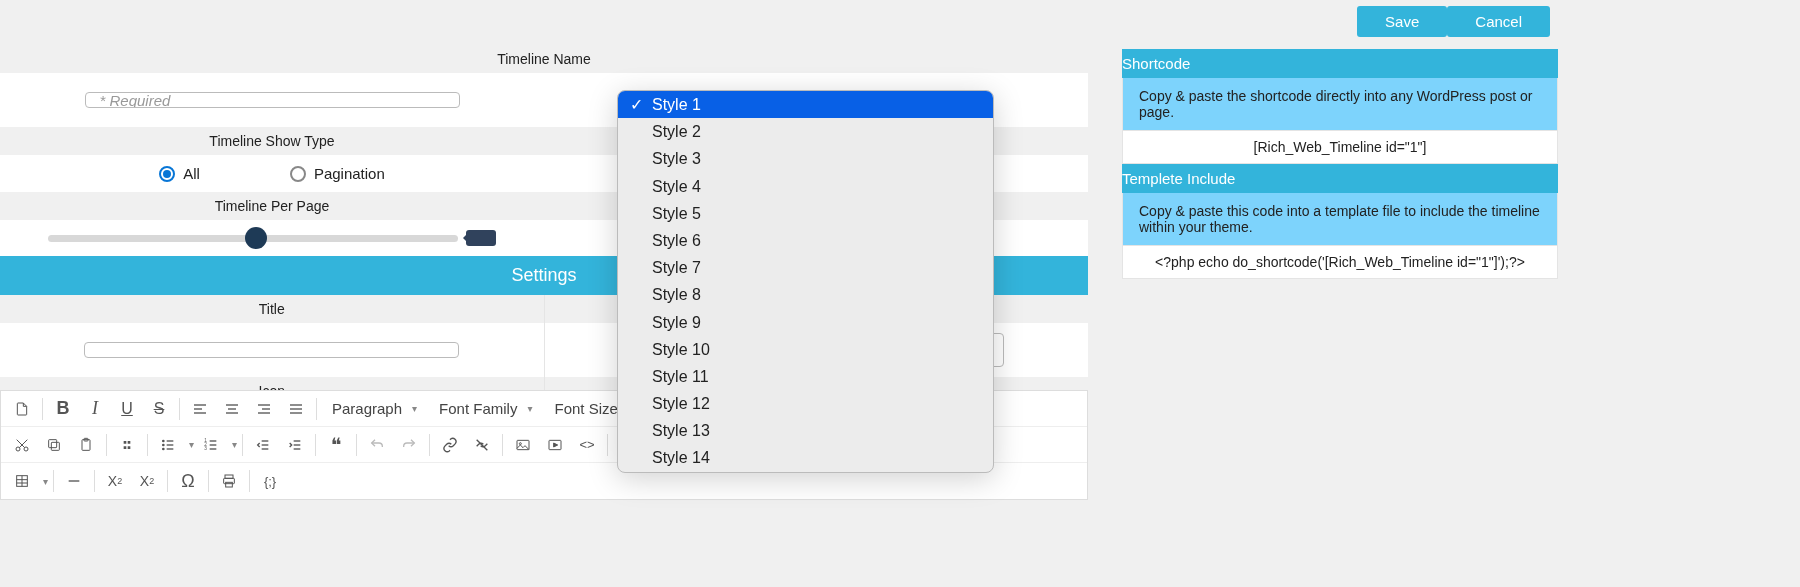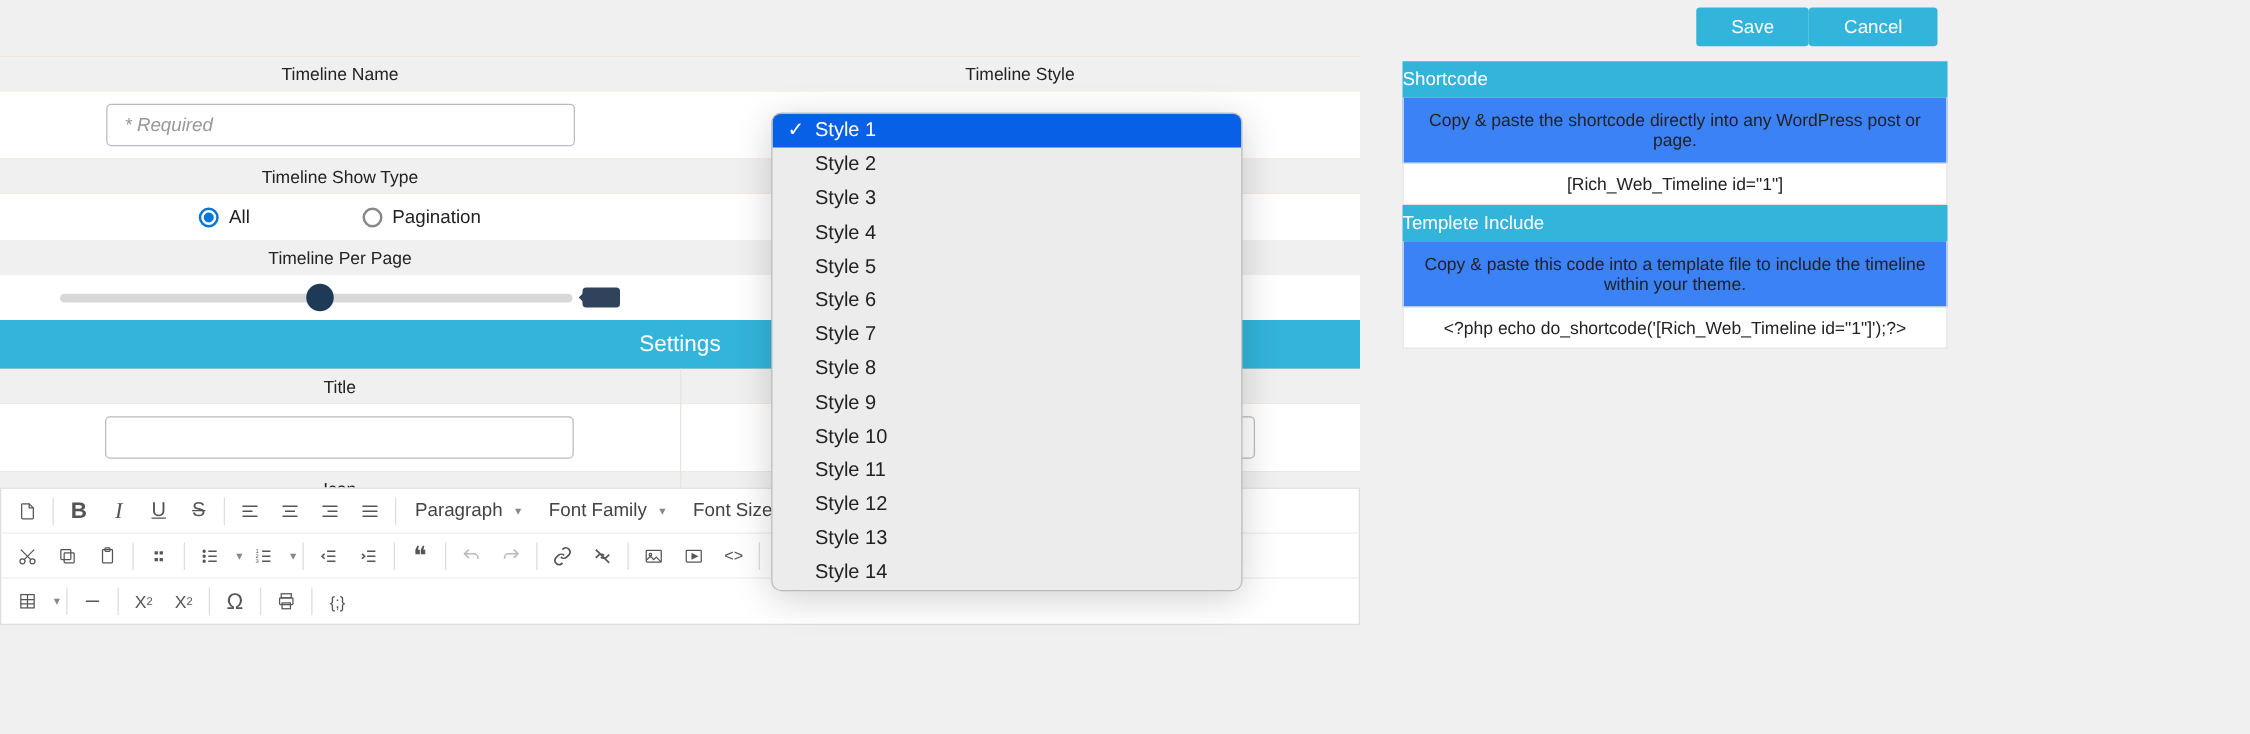--- a/index.html
+++ b/index.html
@@ -5,21 +5,21 @@
 * { box-sizing: border-box; margin: 0; padding: 0; }
 body { font-family: -apple-system, BlinkMacSystemFont, "Segoe UI", Arial, sans-serif; background: #f0f0f0; font-size: 14px; color: #222; }
 .page { width: 1800px; height: 587px; position: relative; }
 .topbar { position: absolute; top: 6px; right: 250px; display: flex; gap: 0; }
 .btn { background: #33b4db; color: #fff; border: none; padding: 7px 28px; font-size: 15px; border-radius: 3px; cursor: pointer; }
 .main { position: absolute; left: 0; top: 45px; width: 1088px; background: #fdba74; }
 .row-hdr { display: flex; }
 .cell-hdr { flex: 1; text-align: center; padding: 6px 0; font-weight: 500; font-size: 14px; position: relative; }
 .row-content { display: flex; background: #fff; }
 .cell { flex: 1; padding: 10px 0; display: flex; justify-content: center; align-items: center; }
-.input-text { width: 375px; height: 34px; border: 1px solid #bbb; border-radius: 4px; padding: 0 14px; font-size: 15px; color: #999; font-style: italic; background: #fff; }
+.input-text { width: 375px; height: 16px; border: 1px solid #bbb; border-radius: 4px; padding: 0 14px; font-size: 15px; color: #999; font-style: italic; background: #fff; }
 .input-text::placeholder { color: #999; font-style: italic; }
 .radio-group { display: flex; gap: 90px; align-items: center; }
 .radio { display: flex; align-items: center; gap: 8px; cursor: pointer; font-size: 15px; }
 .radio-circle { width: 16px; height: 16px; border: 2px solid #0876d6; border-radius: 50%; display: flex; align-items: center; justify-content: center; }
 .radio-circle.checked::after { content: ''; width: 8px; height: 8px; background: #0876d6; border-radius: 50%; }
 .radio-circle.unchecked { border-color: #888; }
 .slider-wrap { display: flex; align-items: center; gap: 4px; padding: 0 44px; }
 .slider-track { width: 410px; height: 7px; background: #d8d8d8; border-radius: 4px; position: relative; }
 .slider-thumb { position: absolute; left: 48%; top: -8px; width: 22px; height: 22px; background: #1e3a56; border-radius: 50%; }
 .slider-tip { background: #30425c; width: 30px; height: 16px; border-radius: 3px; position: relative; margin-left: 4px; }
@@ -33,39 +33,38 @@
 .dropdown-item.selected { background: #0860e6; color: #fff; }
 .dropdown-item.selected::before { content: '✓'; position: absolute; left: 12px; }
 .date-input { width: 375px; height: 34px; border: 1px solid #bbb; border-radius: 4px; background:#fff; }
 .editor { position:absolute; left:0; top:390px; width:1088px; background:#fff; border:1px solid #ddd; }
 .editor-row { display:flex; align-items:center; border-bottom:1px solid #eee; padding: 4px 6px; gap: 2px; height: 36px; }
 .tbtn { width: 30px; height: 28px; display:flex; align-items:center; justify-content:center; color:#555; cursor:pointer; border-radius:2px; font-size:14px; }
 .tbtn.wide { width:auto; padding:0 10px; font-size:15px; color:#444; gap:6px; }
 .tsep { width:1px; height:22px; background:#ddd; margin:0 3px; }
 .side { position:absolute; left:1122px; top:49px; width:436px; }
 .side-hdr { background:#33b4db; color:#fff; text-align:left; padding:6px 0; font-size:15px; }
-.side-body { background:#3b82f6; text-align:center; padding:10px 16px; font-size:14px; border:1px solid #e4e4e4; border-top:none; }
+.side-body { background:#7dd3fc; padding:10px 16px; font-size:14px; border:1px solid #e4e4e4; border-top:none; }
 .side-code { background:#fff; text-align:center; padding:8px 16px; font-size:14px; border:1px solid #e4e4e4; border-top:none; font-family: inherit; }
 svg { width: 16px; height: 16px; }
 .date-side { border-left: 1px solid #e5e5e5; }
 .chev { font-size:10px; color:#888; margin-left:4px; }
 </style>
 </head>
 <body>
 
 <div class="page">
   <div class="topbar">
     <button class="btn">Save</button>
     <button class="btn">Cancel</button>
   </div>
 
   <div class="main">
     <div class="row-hdr stripe">
       <div class="cell-hdr">Timeline Name</div>
-      <div class="cell-hdr">Timeline Style</div>
     </div>
     <div class="row-content">
       <div class="cell">
         <input class="input-text" type="text" placeholder="* Required" style="">
       </div>
       <div class="cell">
         <div class="select-box" style="visibility:hidden"></div>
       </div>
     </div>
     <div class="row-hdr stripe">

